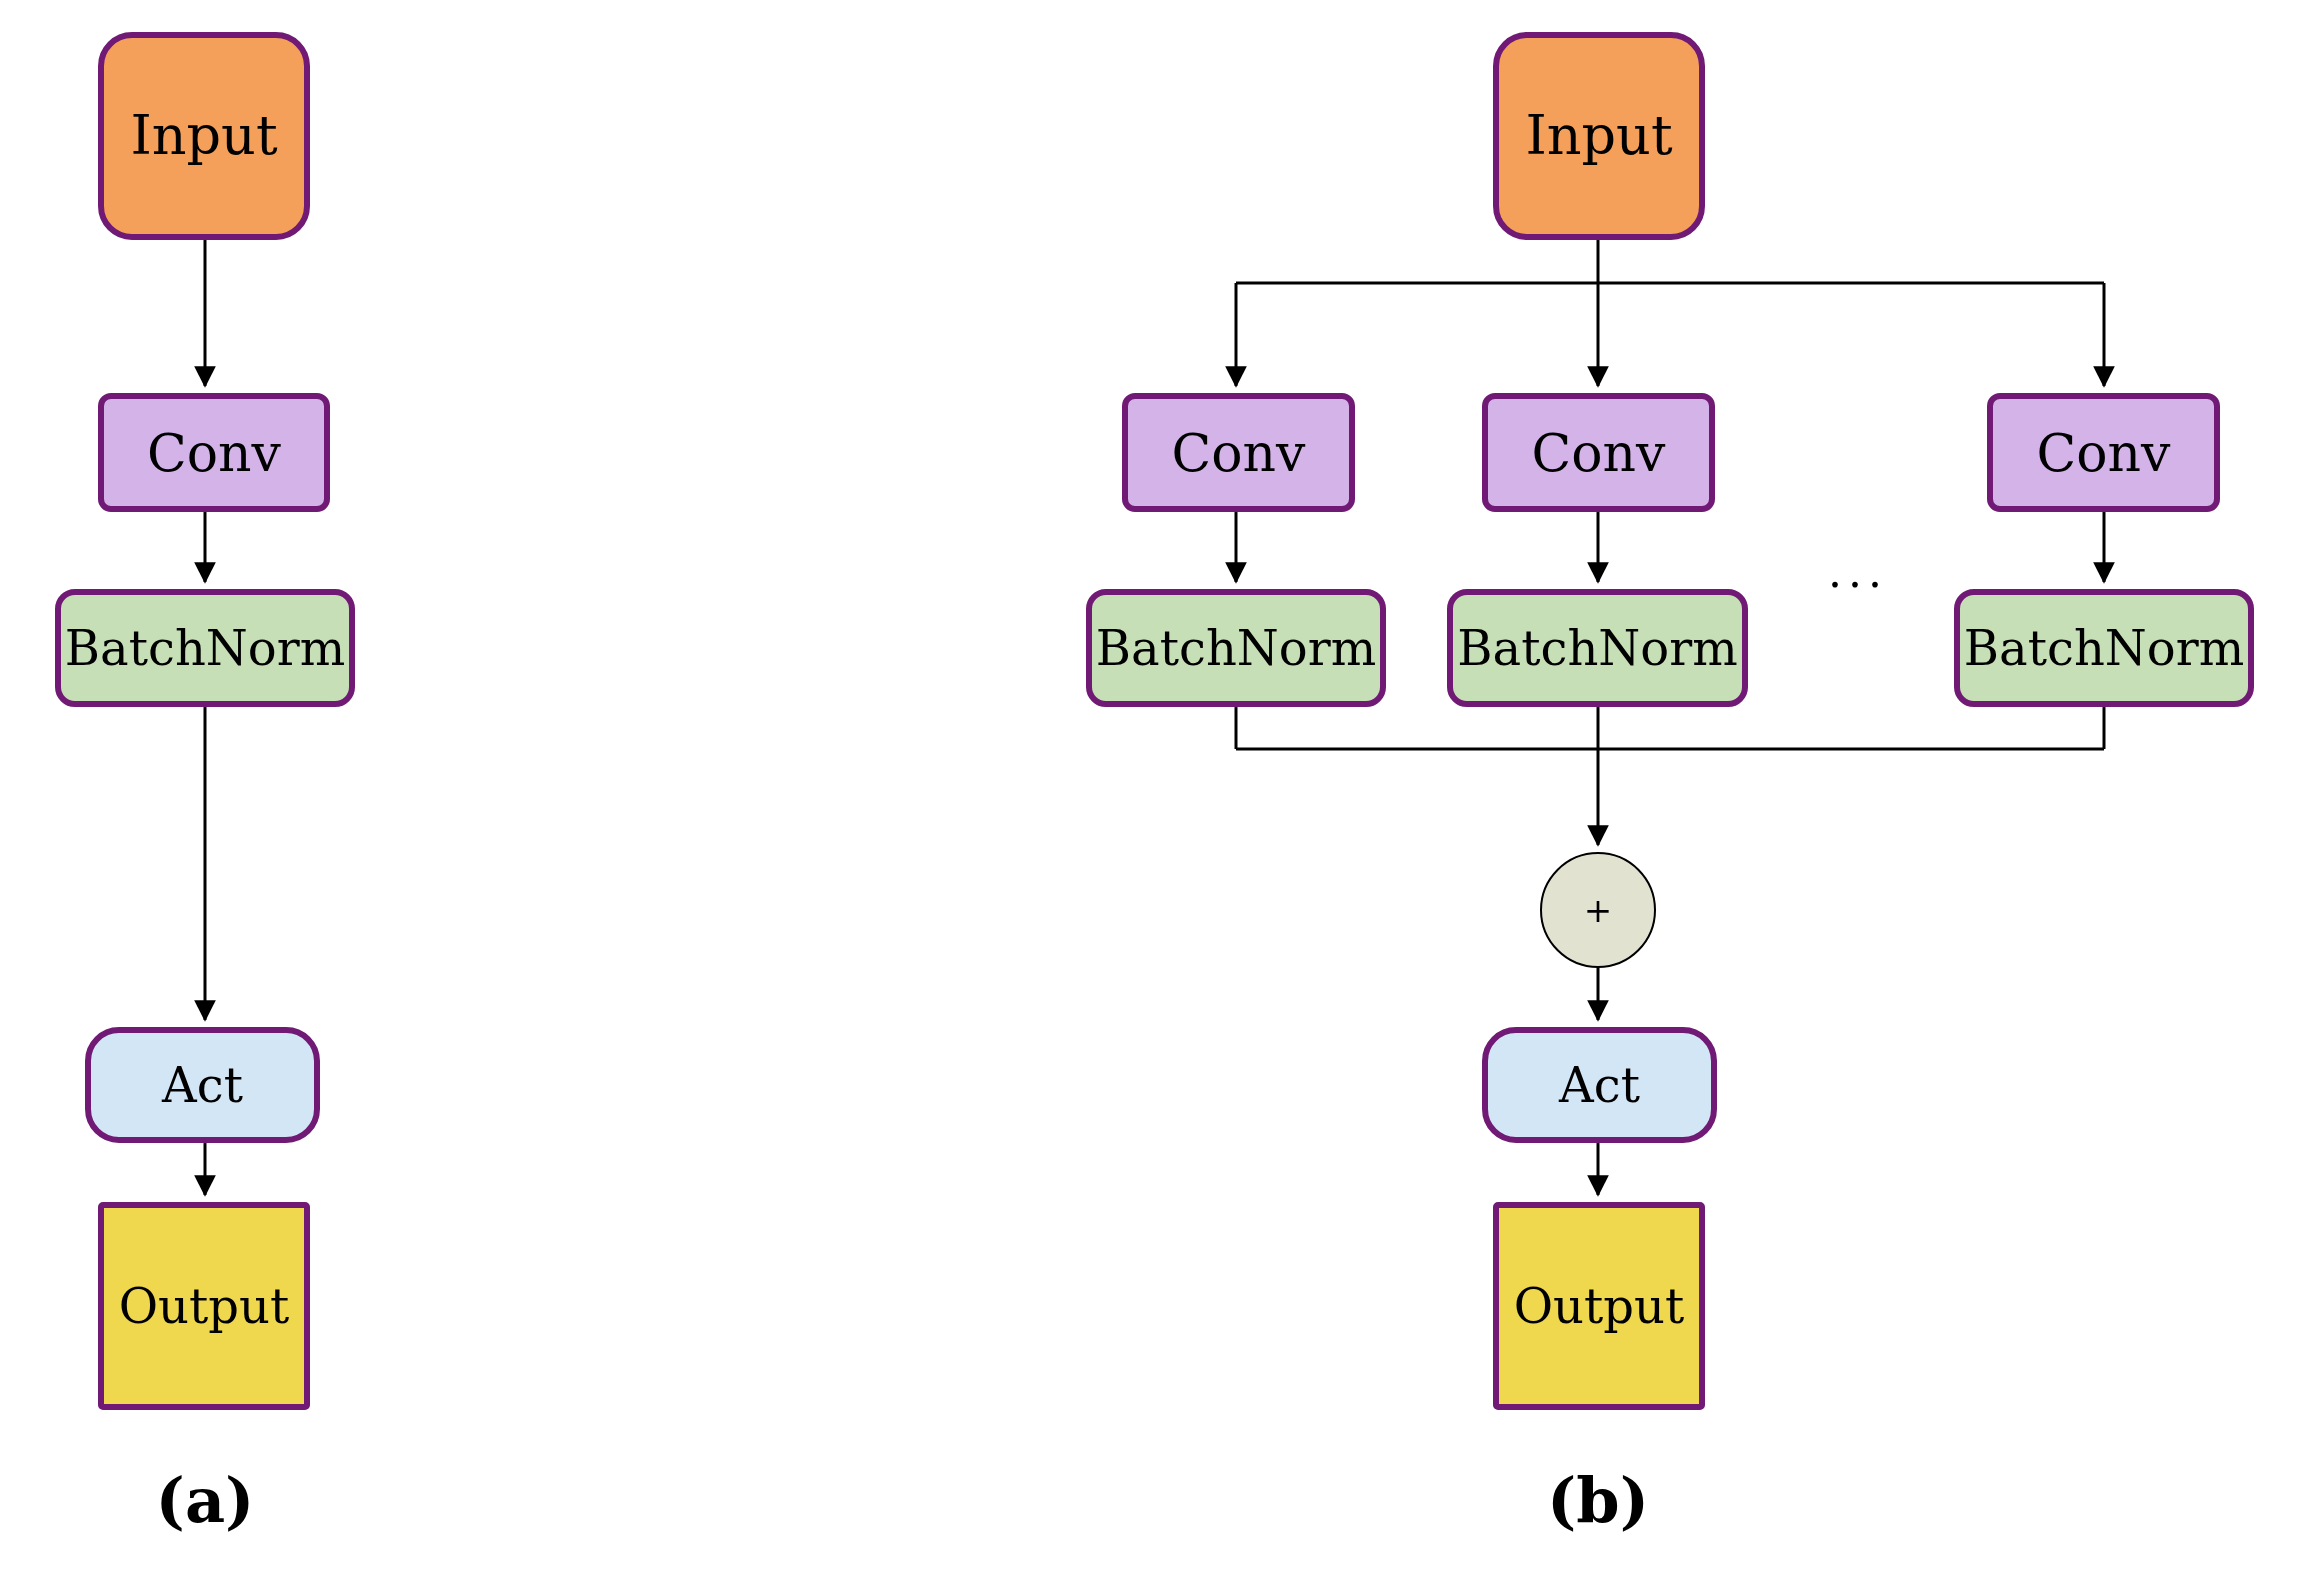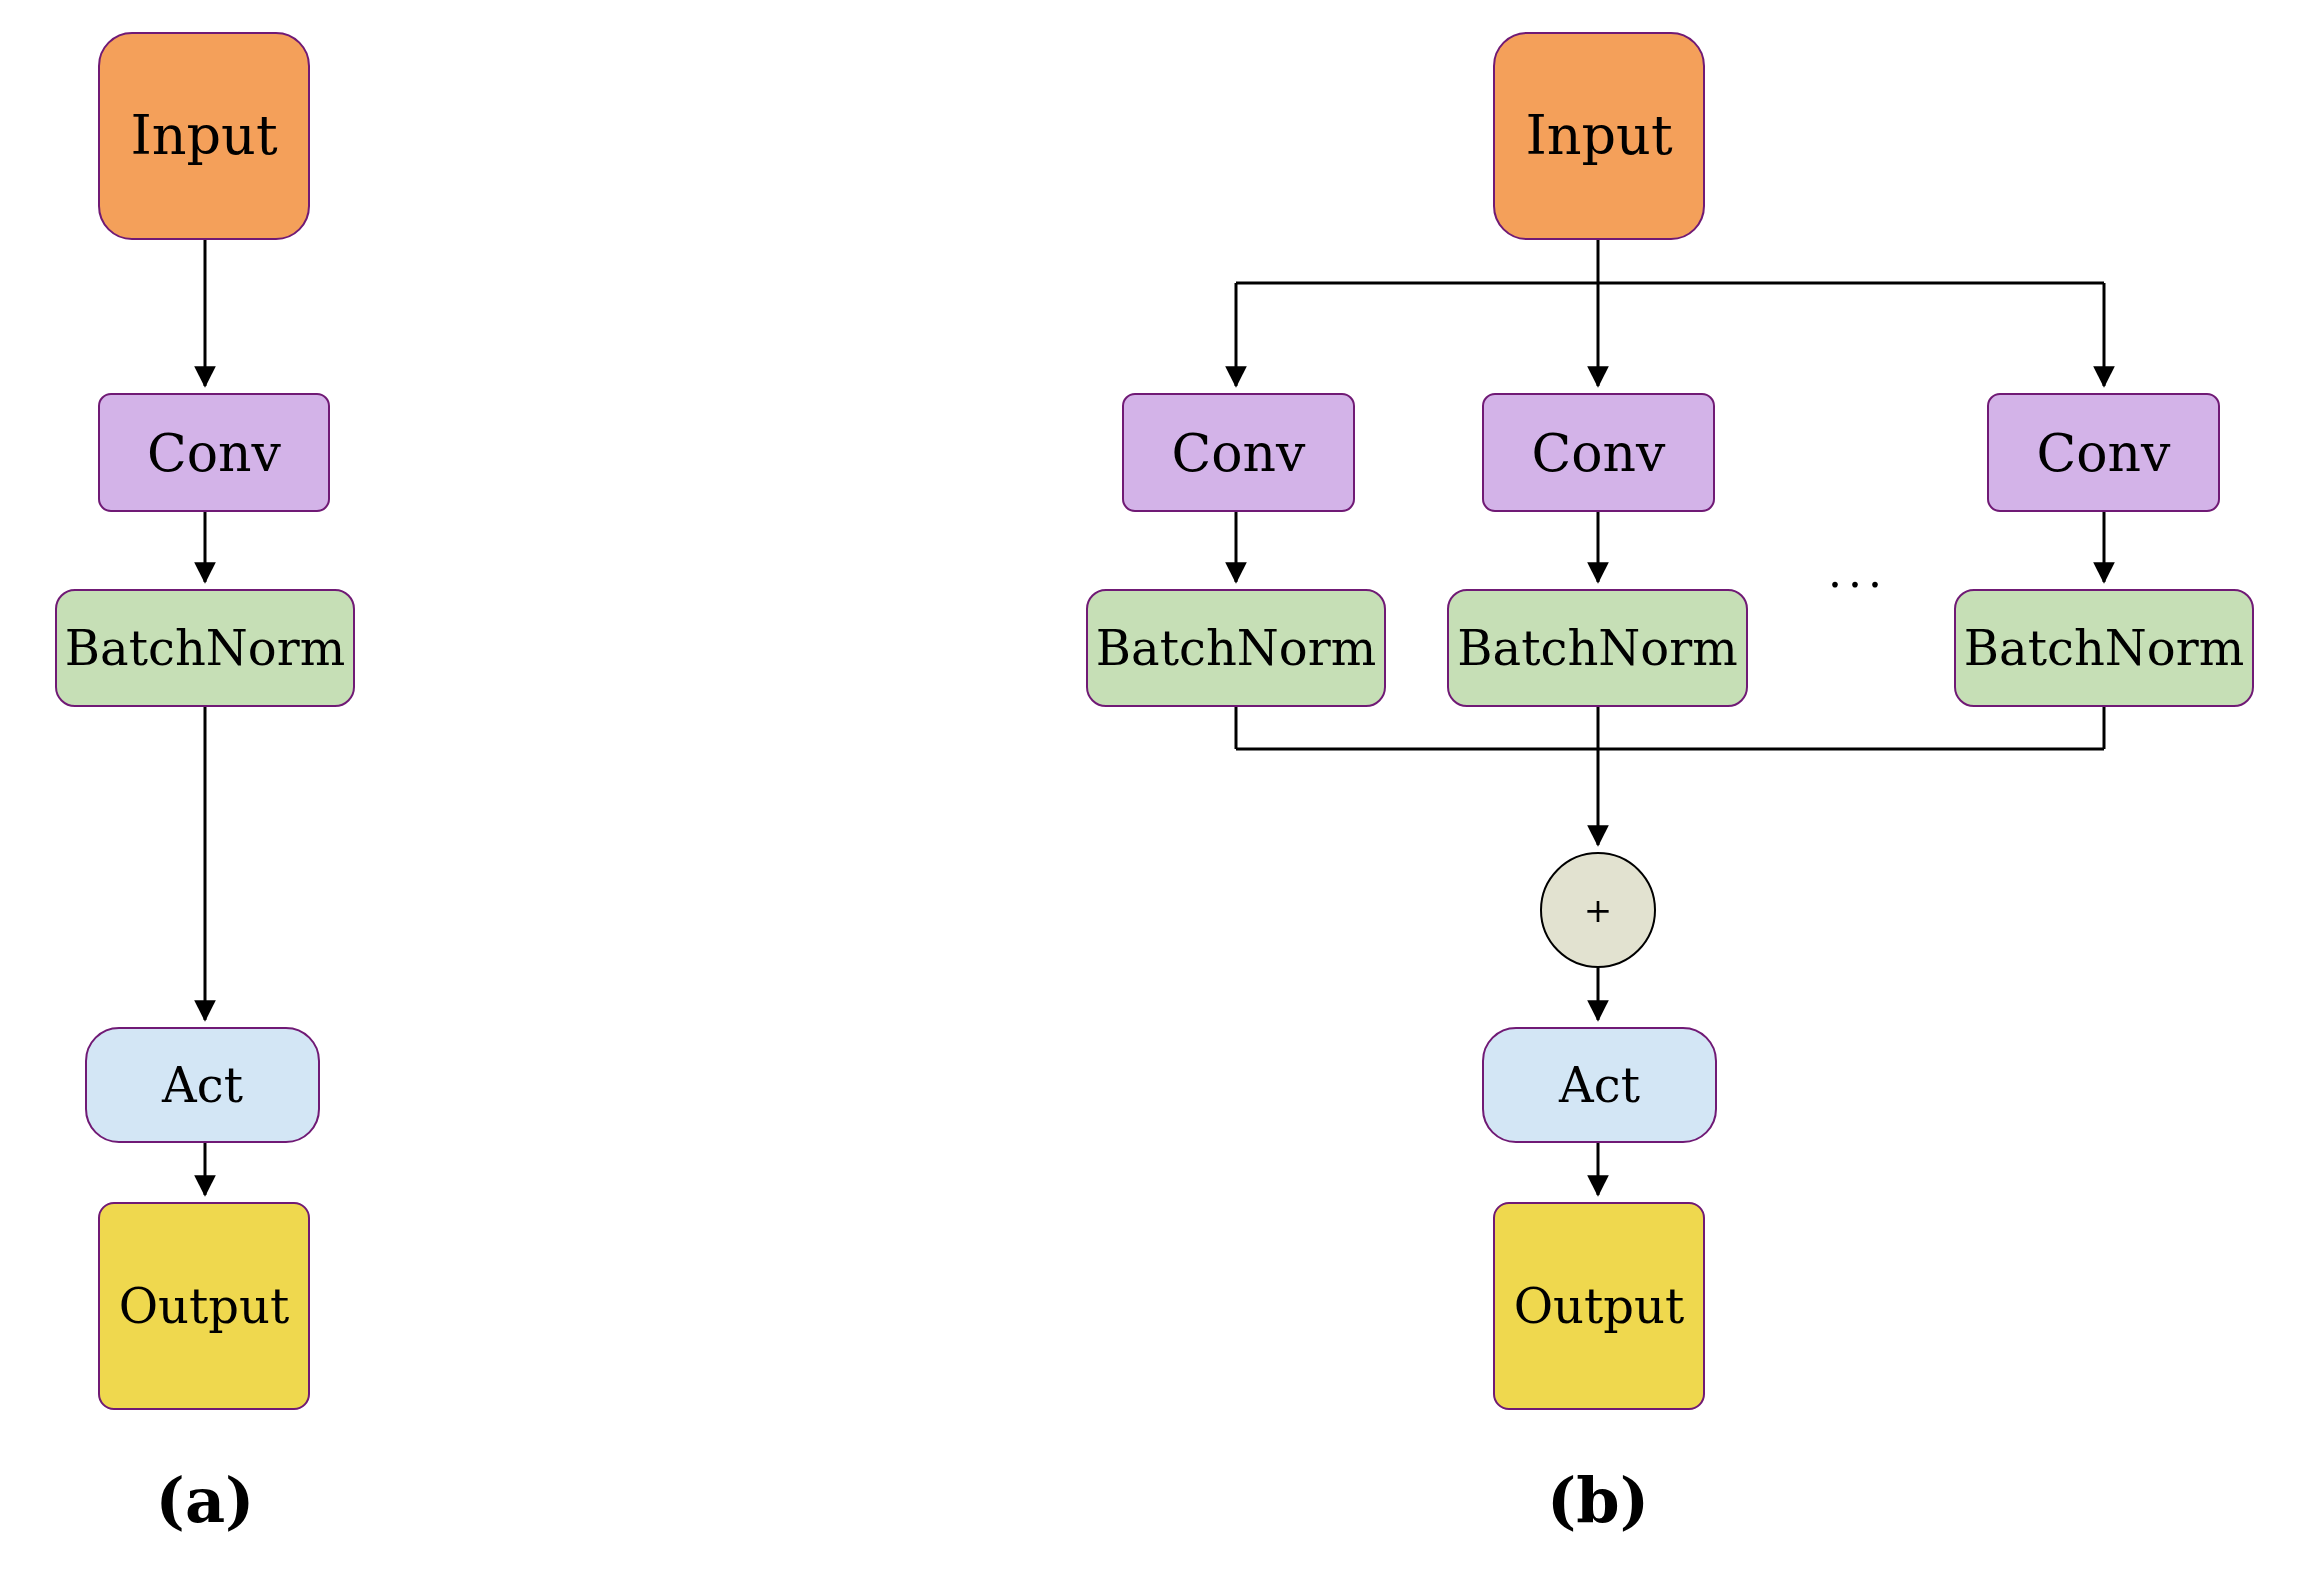--- a/index.html
+++ b/index.html
@@ -17,40 +17,40 @@
   }
   #canvas {
     position: absolute;
     left: 0; top: 0;
     width: 2299px;
     height: 1574px;
   }
   .node {
     position: absolute;
     box-sizing: border-box;
-    border: 2px solid #701a75;
+    border: 6px solid #701a75;
     display: flex;
     align-items: center;
     justify-content: center;
     text-align: center;
     color: #000000;
     line-height: 1;
     white-space: nowrap;
     user-select: none;
   }
   .node .lbl {
     display: block;
     font-family: "DejaVu Serif", "Liberation Serif", serif;
     font-weight: 400;
   }
   .node-input   { background: #F4A05A; border-radius: 34px; }
   .node-conv    { background: #D3B3E8; border-radius: 13px; }
   .node-bn      { background: #C6DFB6; border-radius: 20px; }
   .node-act     { background: #D3E6F5; border-radius: 34px; }
-  .node-output  { background: #EFD84E; border-radius: 16px; }
+  .node-output  { background: #EFD84E; border-radius: 5px; }
   .plus-node {
     position: absolute;
     box-sizing: border-box;
     border: 2px solid #000000;
     background: #E2E2D0;
     border-radius: 50%;
     display: flex;
     align-items: center;
     justify-content: center;
     font-family: "DejaVu Serif", "Liberation Serif", serif;

